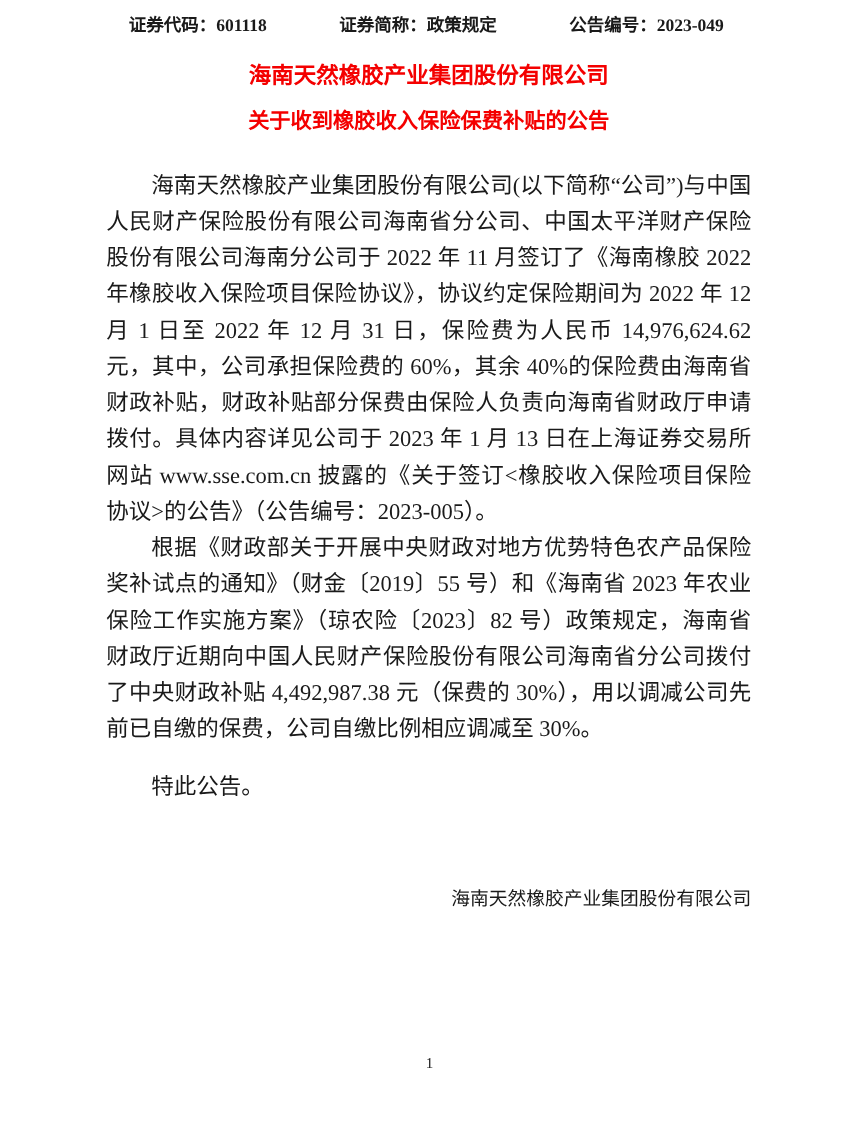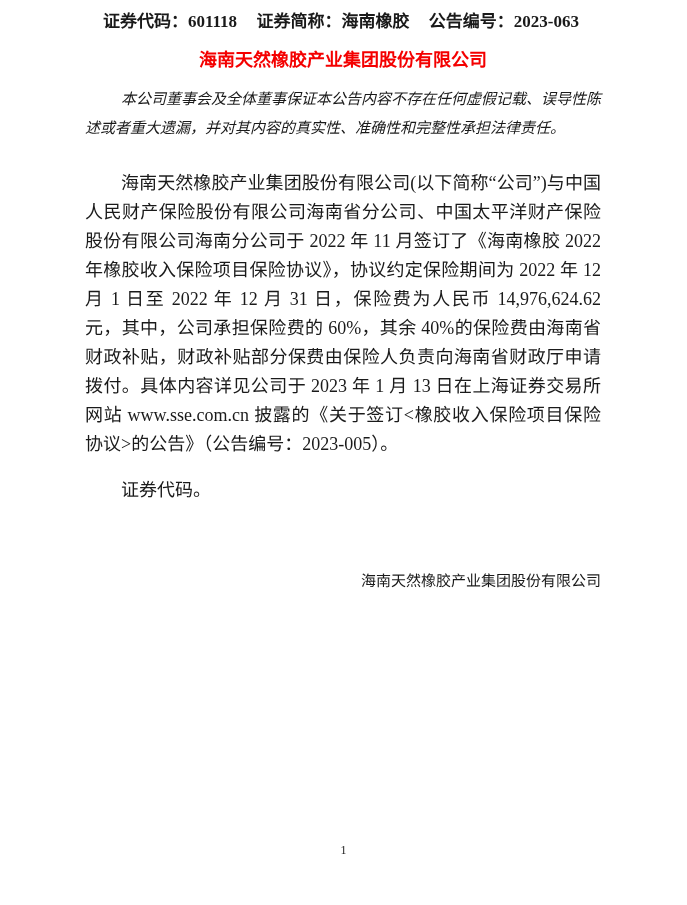--- a/index.html
+++ b/index.html
@@ -15,21 +15,21 @@
     background: #ffffff;
     padding: 13px 86px 0 85px;
     color: #1a1a1a;
     font-family: "Liberation Serif", "DejaVu Serif", serif;
     overflow: hidden;
   }
   .header-row {
     display: flex;
     justify-content: space-between;
     padding: 0 22px 0 18px;
-    font-size: 17px;
+    font-size: 14px;
     font-weight: 700;
     line-height: 18px;
     white-space: nowrap;
   }
   .doc-title {
     margin: 17px 0 0 0;
     text-align: center;
     font-size: 18px;
     font-weight: 700;
     line-height: 24px;
@@ -82,34 +82,35 @@
     line-height: 14px;
   }
 </style>
 </head>
 <body>
 
 <div class="page">
 
   <div class="header-row">
     <span>证券代码：601118</span>
-    <span>证券简称：海南橡胶</span>
-    <span>公告编号：2023-063</span>
+    <span>证券简称：政策规定</span>
+    <span>公告编号：2023-049</span>
   </div>
 
   <h1 class="doc-title" style="color: rgb(244, 0, 0);">海南天然橡胶产业集团股份有限公司</h1>
 
+  <h2 class="doc-subtitle" style="color: rgb(244, 0, 0);">关于收到橡胶收入保险保费补贴的公告</h2>
 
-  <p class="disclaimer">本公司董事会及全体董事保证本公告内容不存在任何虚假记载、误导性陈述或者重大遗漏，并对其内容的真实性、准确性和完整性承担法律责任。</p>
 
   <p class="body-para para-first">海南天然橡胶产业集团股份有限公司(以下简称“公司”)与中国人民财产保险股份有限公司海南省分公司、中国太平洋财产保险股份有限公司海南分公司于 2022 年 11 月签订了《海南橡胶 2022 年橡胶收入保险项目保险协议》，协议约定保险期间为 2022 年 12 月 1 日至 2022 年 12 月 31 日，保险费为人民币 14,976,624.62 元，其中，公司承担保险费的 60%，其余 40%的保险费由海南省财政补贴，财政补贴部分保费由保险人负责向海南省财政厅申请拨付。具体内容详见公司于 2023 年 1 月 13 日在上海证券交易所网站 www.sse.com.cn 披露的《关于签订&lt;橡胶收入保险项目保险协议&gt;的公告》（公告编号：2023-005）。</p>
 
+  <p class="body-para">根据《财政部关于开展中央财政对地方优势特色农产品保险奖补试点的通知》（财金〔2019〕55 号）和《海南省 2023 年农业保险工作实施方案》（琼农险〔2023〕82 号）政策规定，海南省财政厅近期向中国人民财产保险股份有限公司海南省分公司拨付了中央财政补贴 4,492,987.38 元（保费的 30%），用以调减公司先前已自缴的保费，公司自缴比例相应调减至 30%。</p>
 
 
-  <p class="body-para closing-para">证券代码。</p>
+  <p class="body-para closing-para">特此公告。</p>
 
   <div class="signature-block">
     <div class="signature-inner">
       <div>海南天然橡胶产业集团股份有限公司</div>
     </div>
   </div>
 
   <div class="page-number">1</div>
 
 </div>

